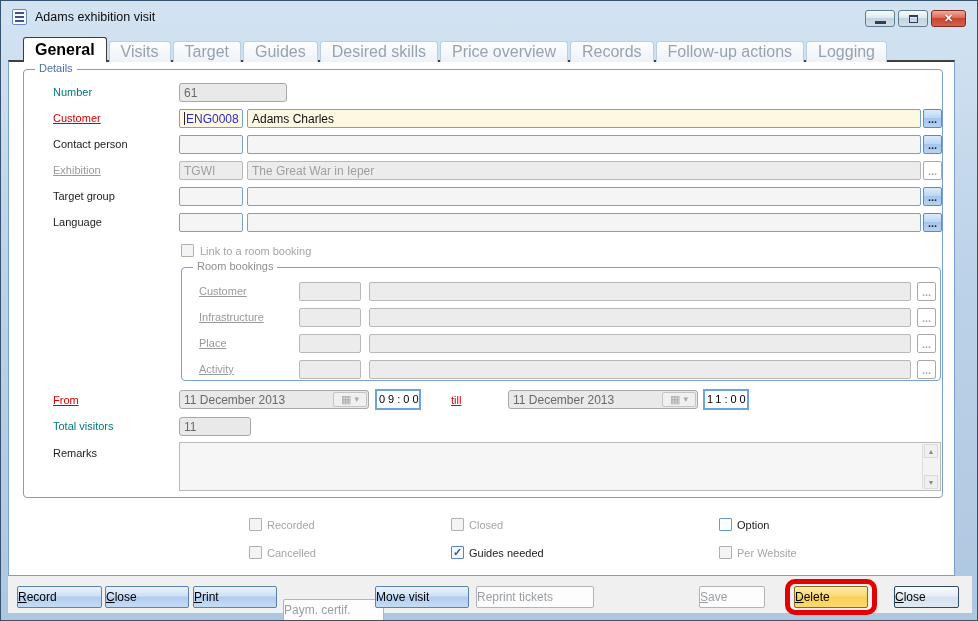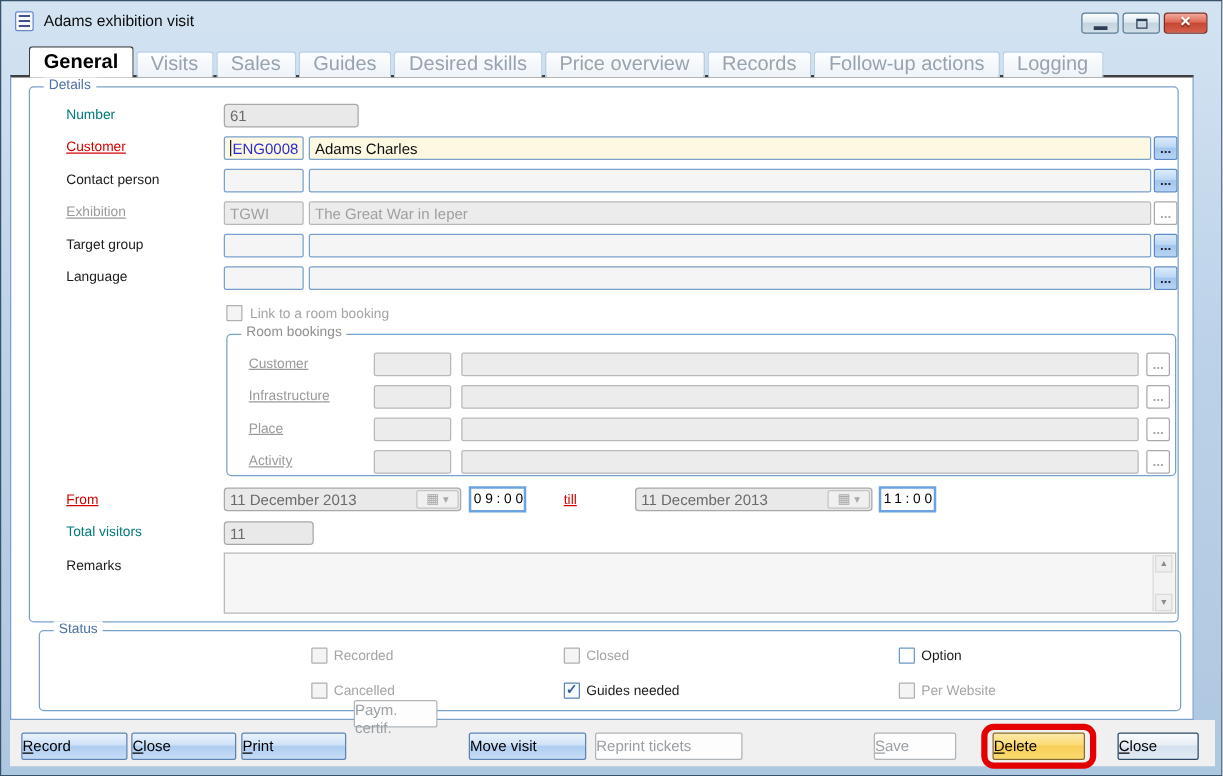--- a/index.html
+++ b/index.html
@@ -112,21 +112,21 @@
         </span>
       <span class="wbtn close">
           <span class="glyph-x">✕</span>
         </span>
     </div>
   </div>
 
   <div class="tabs">
     <span class="tab active">General</span>
     <span class="tab">Visits</span>
-    <span class="tab">Sales</span>
+    <span class="tab">Target</span>
     <span class="tab">Guides</span>
     <span class="tab">Desired skills</span>
     <span class="tab">Price overview</span>
     <span class="tab">Records</span>
     <span class="tab">Follow-up actions</span>
     <span class="tab">Logging</span>
   </div>
 
   <div class="page"></div>
 
@@ -214,23 +214,20 @@
 
   <span class="lbl" style="left:52px;top:445px;">Remarks</span>
   <div class="memo">
     <span></span>
     <span class="scroll">
       <span class="sarr up">▲</span>
       <span class="sarr down">▼</span>
     </span>
   </div>
 
-  <div class="grp" style="left:30px;top:503px;width:914px;height:65px;">
-    <span class="legend" style="background:#fff;">Status</span>
-  </div>
 
   <span class="cb" style="left:248px;top:517px;"></span>
   <span class="lbl gray" style="left:266px;top:517px;">Recorded</span>
 
   <span class="cb" style="left:450px;top:517px;"></span>
   <span class="lbl gray" style="left:468px;top:517px;">Closed</span>
 
   <span class="cb enabled" style="left:718px;top:517px;"></span>
   <span class="lbl" style="left:736px;top:517px;">Option</span>
 
@@ -243,21 +240,21 @@
   <span class="lbl" style="left:468px;top:545px;">Guides needed</span>
 
   <span class="cb" style="left:718px;top:545px;"></span>
   <span class="lbl gray" style="left:736px;top:545px;">Per Website</span>
 
   <div class="btnbar"></div>
 
   <button class="btn" style="left:16px;top:585px;width:85px;"><u>R</u>ecord</button>
   <button class="btn" style="left:104px;top:585px;width:84px;"><u>C</u>lose</button>
   <button class="btn" style="left:192px;top:585px;width:84px;"><u>P</u>rint</button>
-  <button class="btn disabled" style="left:282px;top:559px;width:67px;">Paym. certif.</button>
+  <button class="btn disabled" style="left:282px;top:598px;width:101px;">Paym. certif.</button>
   <button class="btn" style="left:374px;top:585px;width:94px;">Move visit</button>
   <button class="btn disabled" style="left:475px;top:585px;width:118px;">Reprint tickets</button>
 
   <button class="btn disabled" style="left:698px;top:585px;width:66px;"><u>S</u>ave</button>
   <button class="btn delete" style="left:793px;top:585px;width:74px;"><u>D</u>elete</button>
   <div class="ring"></div>
   <button class="btn dark" style="left:893px;top:585px;width:65px;"><u>C</u>lose</button>
 
 </div>
 

